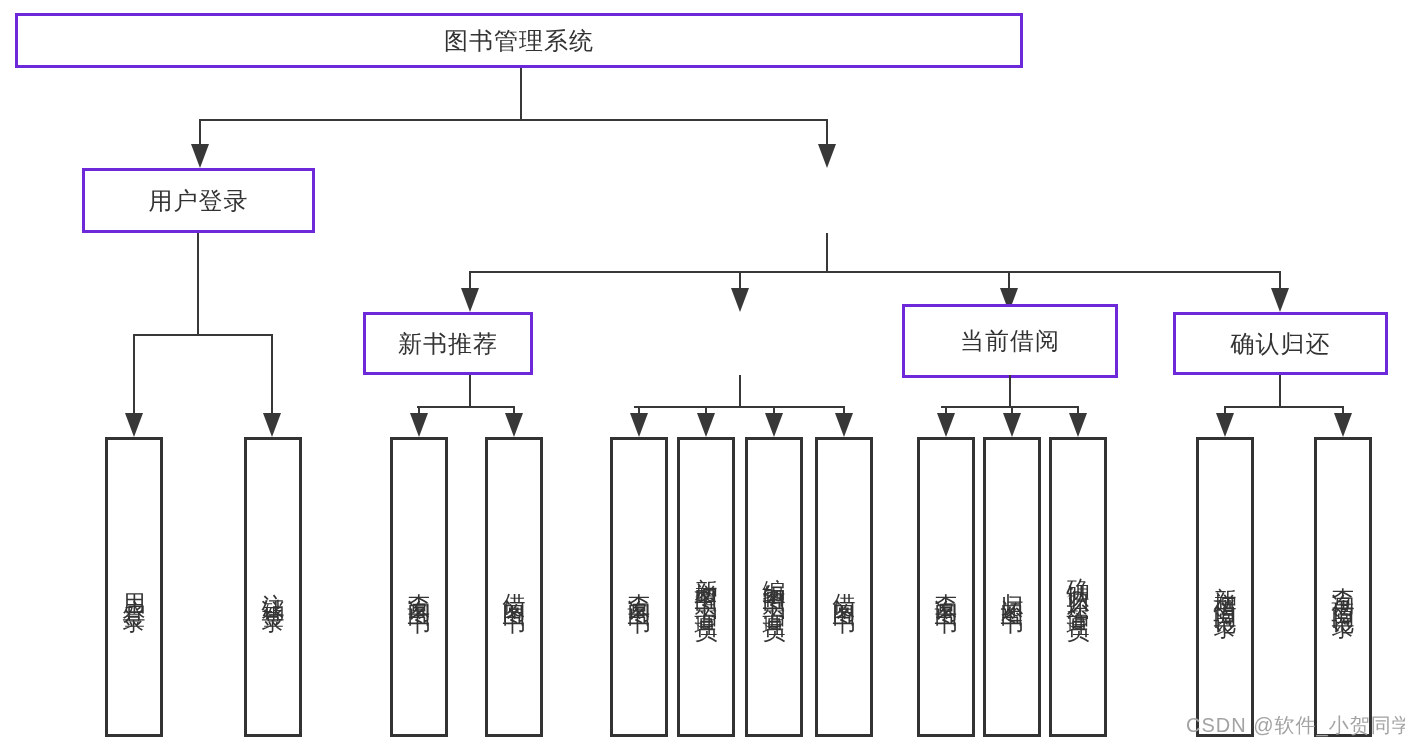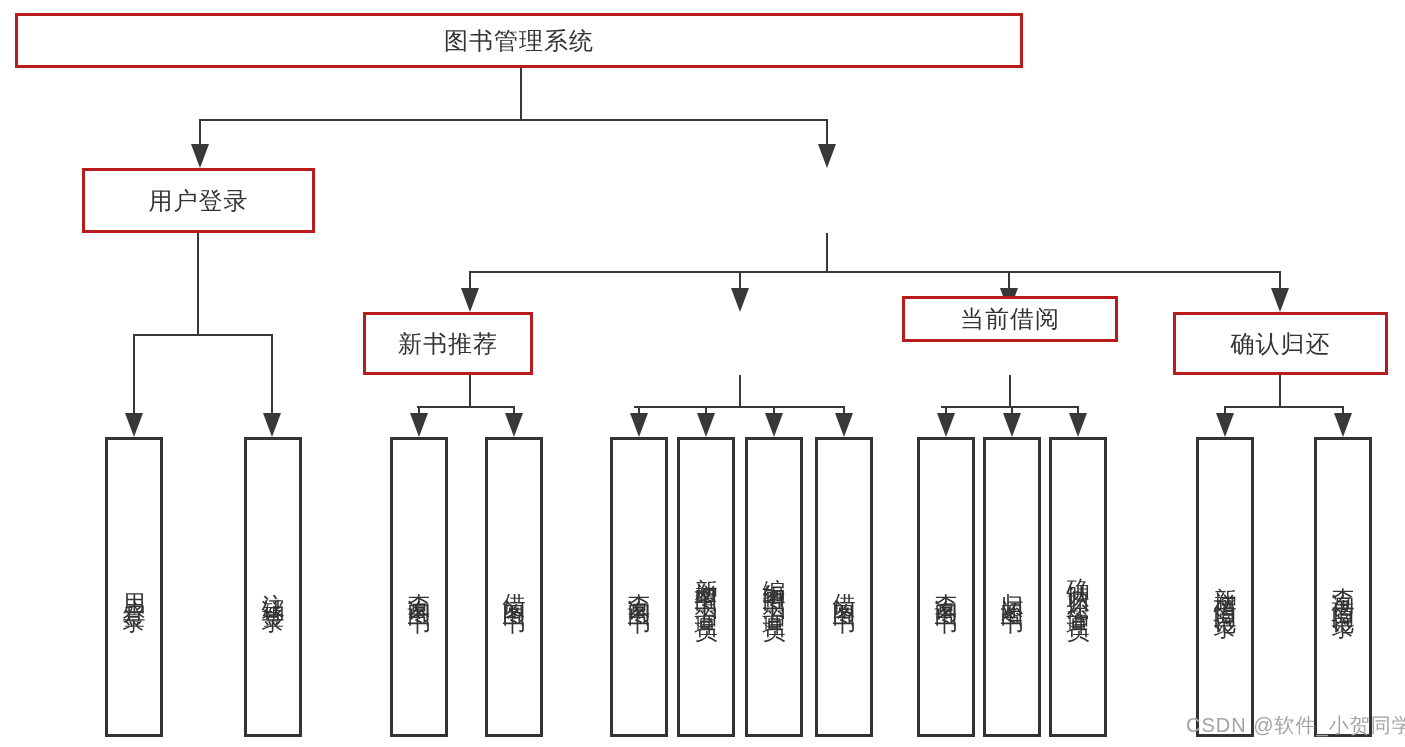--- a/index.html
+++ b/index.html
@@ -5,21 +5,21 @@
   html,body{margin:0;padding:0;background:#fff;}
   #canvas{
     position:relative;
     width:1405px;height:747px;
     background:#ffffff;
     font-family:"Liberation Sans","DejaVu Sans",sans-serif;
     overflow:hidden;
   }
   .box-h{
     position:absolute;box-sizing:border-box;
-    border:3px solid #b91c1c;background:#ffffff;
+    border:3px solid #6d28d9;background:#ffffff;
     display:flex;align-items:center;justify-content:center;
     font-size:24px;color:#333333;letter-spacing:1px;
   }
   .box-v{
     position:absolute;box-sizing:border-box;
     width:58px;height:300px;top:437px;
     border:3px solid #333333;background:#ffffff;
     display:flex;align-items:center;justify-content:center;
   }
   .box-v span{
@@ -76,21 +76,21 @@
   <div class="vline" style="left:469px;top:271px;height:19px;"></div>
   <div class="arr" style="left:461px;top:288px;"></div>
   <div class="vline" style="left:739px;top:271px;height:19px;"></div>
   <div class="arr" style="left:731px;top:288px;"></div>
   <div class="vline" style="left:1008px;top:271px;height:19px;"></div>
   <div class="arr" style="left:1000px;top:288px;"></div>
   <div class="vline" style="left:1279px;top:271px;height:19px;"></div>
   <div class="arr" style="left:1271px;top:288px;"></div>
 
   <div class="box-h" style="left:363px;top:312px;width:170px;height:63px;">新书推荐</div>
-  <div class="box-h" style="left:902px;top:296px;width:216px;height:46px;">当前借阅</div>
+  <div class="box-h" style="left:902px;top:304px;width:216px;height:74px;">当前借阅</div>
   <div class="box-h" style="left:1173px;top:312px;width:215px;height:63px;">确认归还</div>
 
   <div class="vline" style="left:469px;top:375px;height:33px;"></div>
   <div class="hline" style="left:417px;top:406px;width:98px;"></div>
   <div class="vline" style="left:418px;top:406px;height:11px;"></div>
   <div class="arr" style="left:410px;top:413px;"></div>
   <div class="vline" style="left:513px;top:406px;height:11px;"></div>
   <div class="arr" style="left:505px;top:413px;"></div>
 
   <div class="box-v" style="left:390px;">

